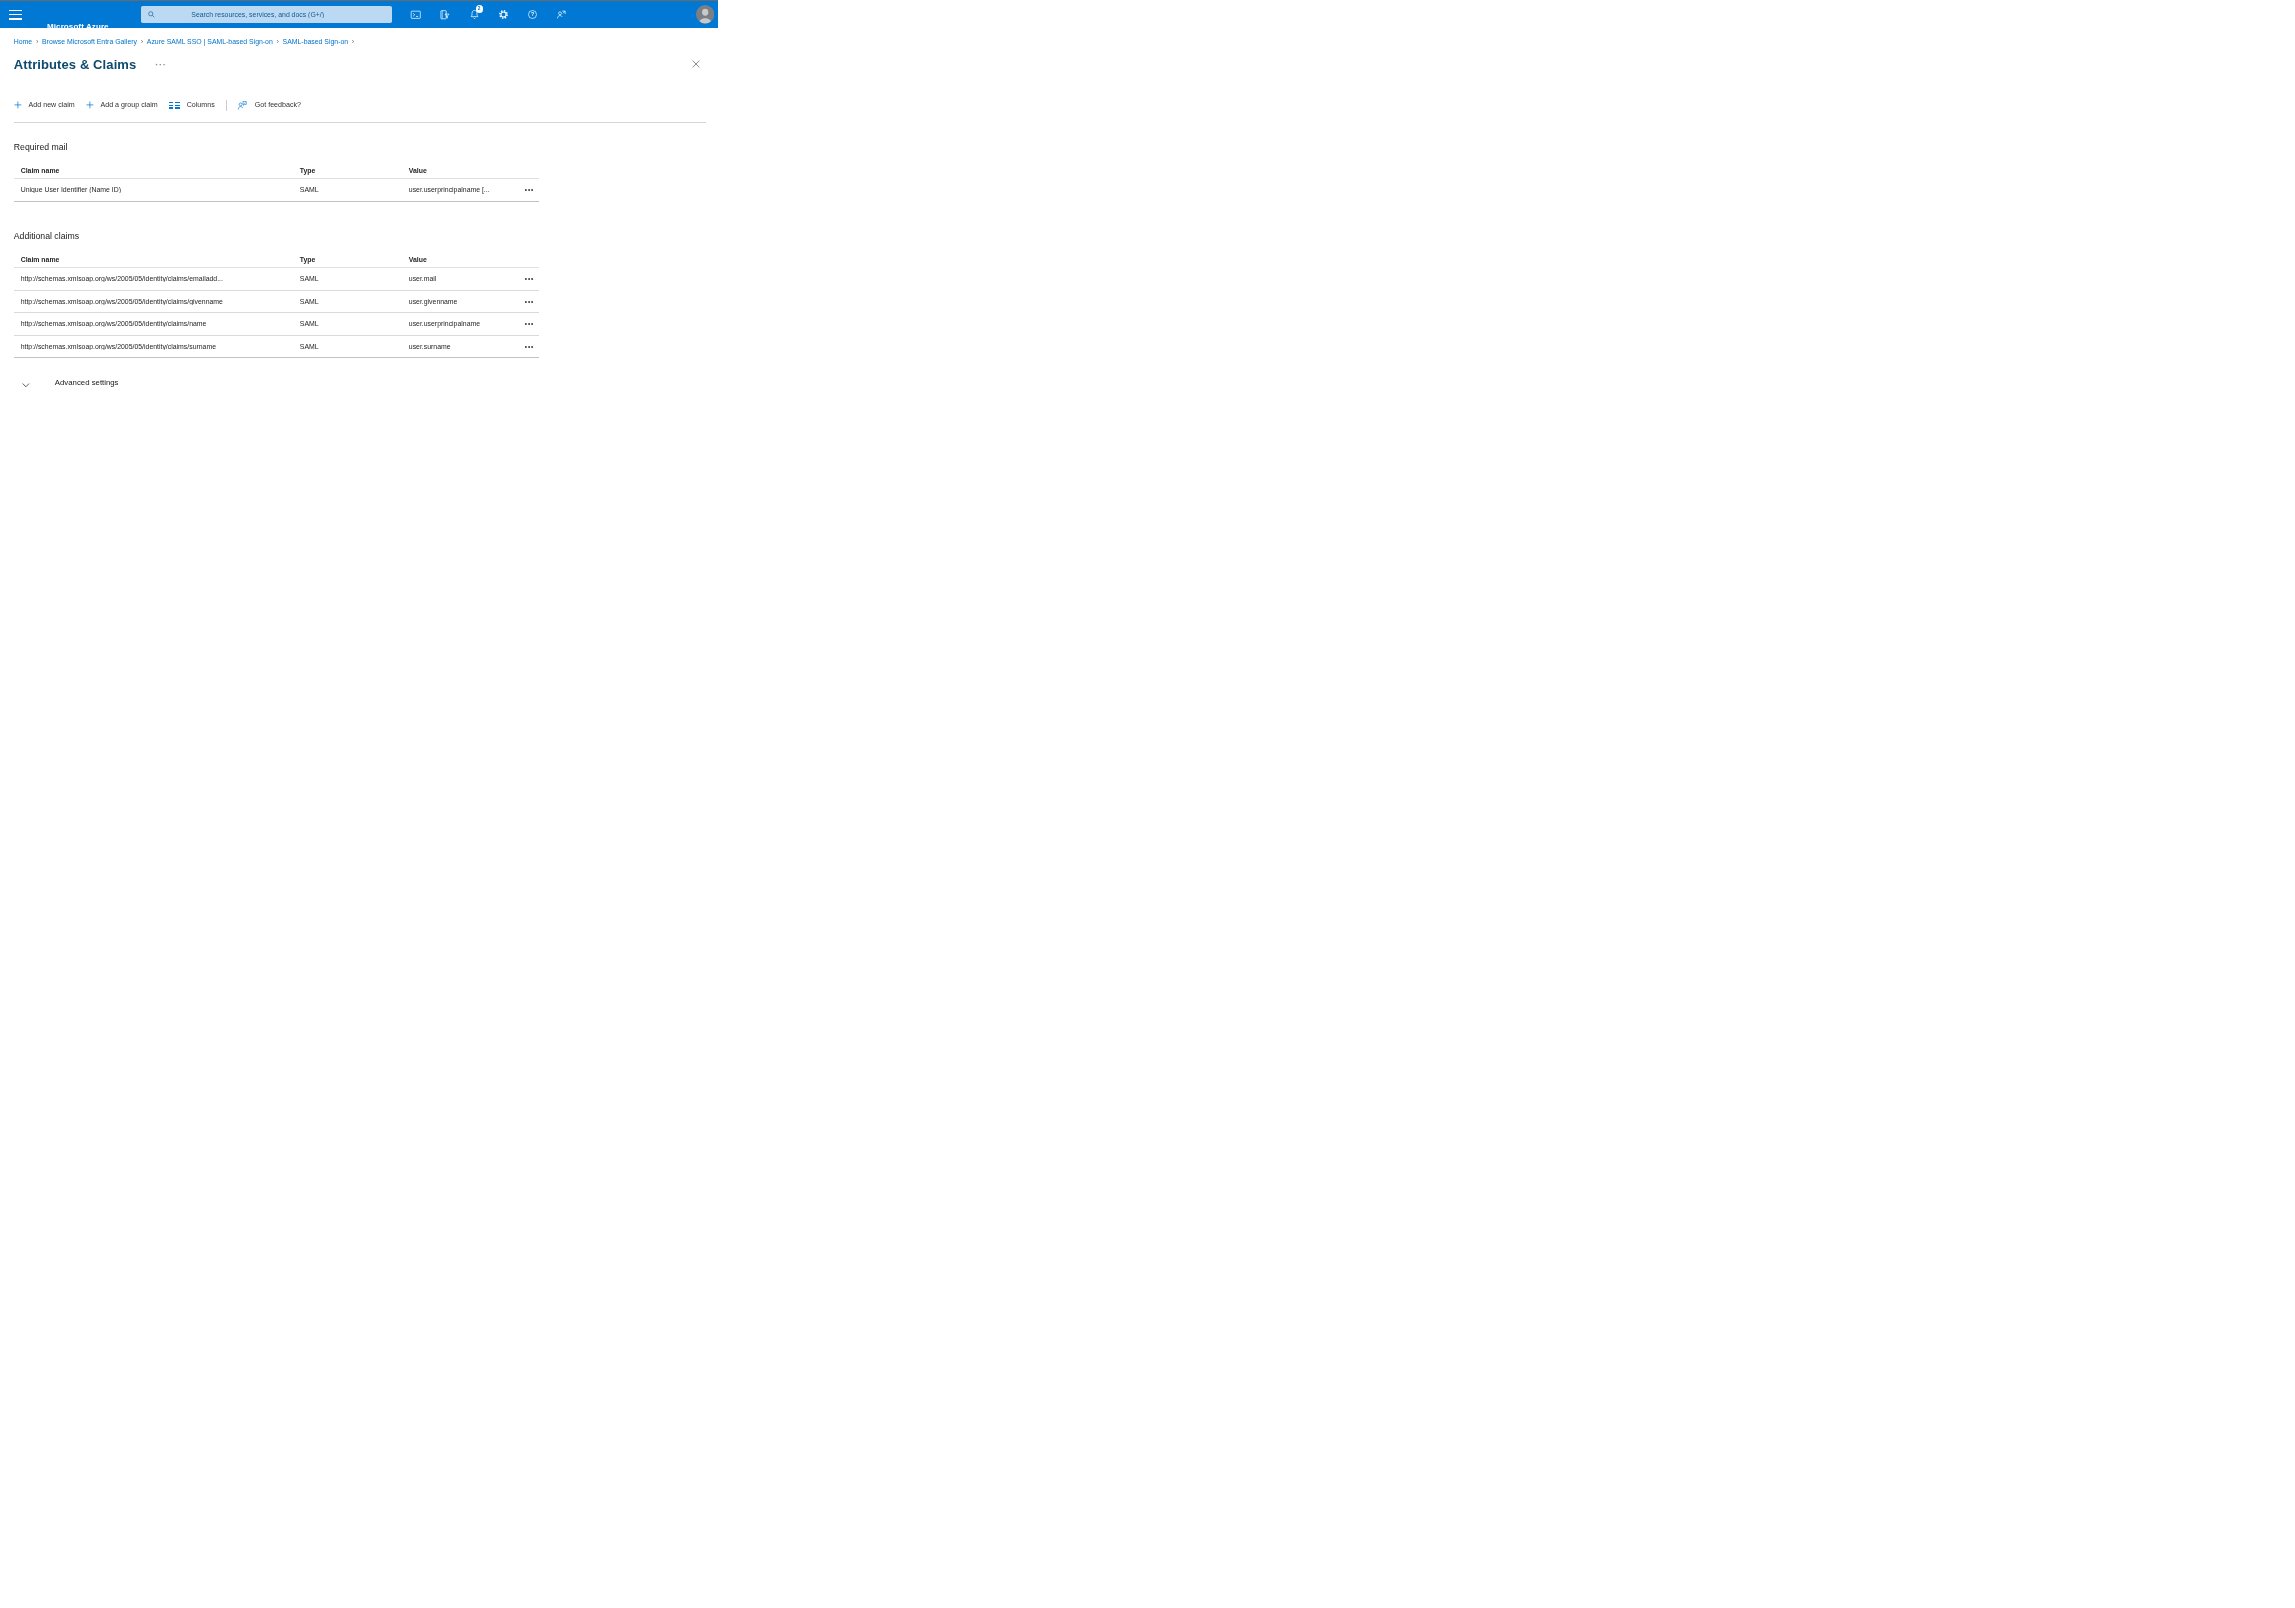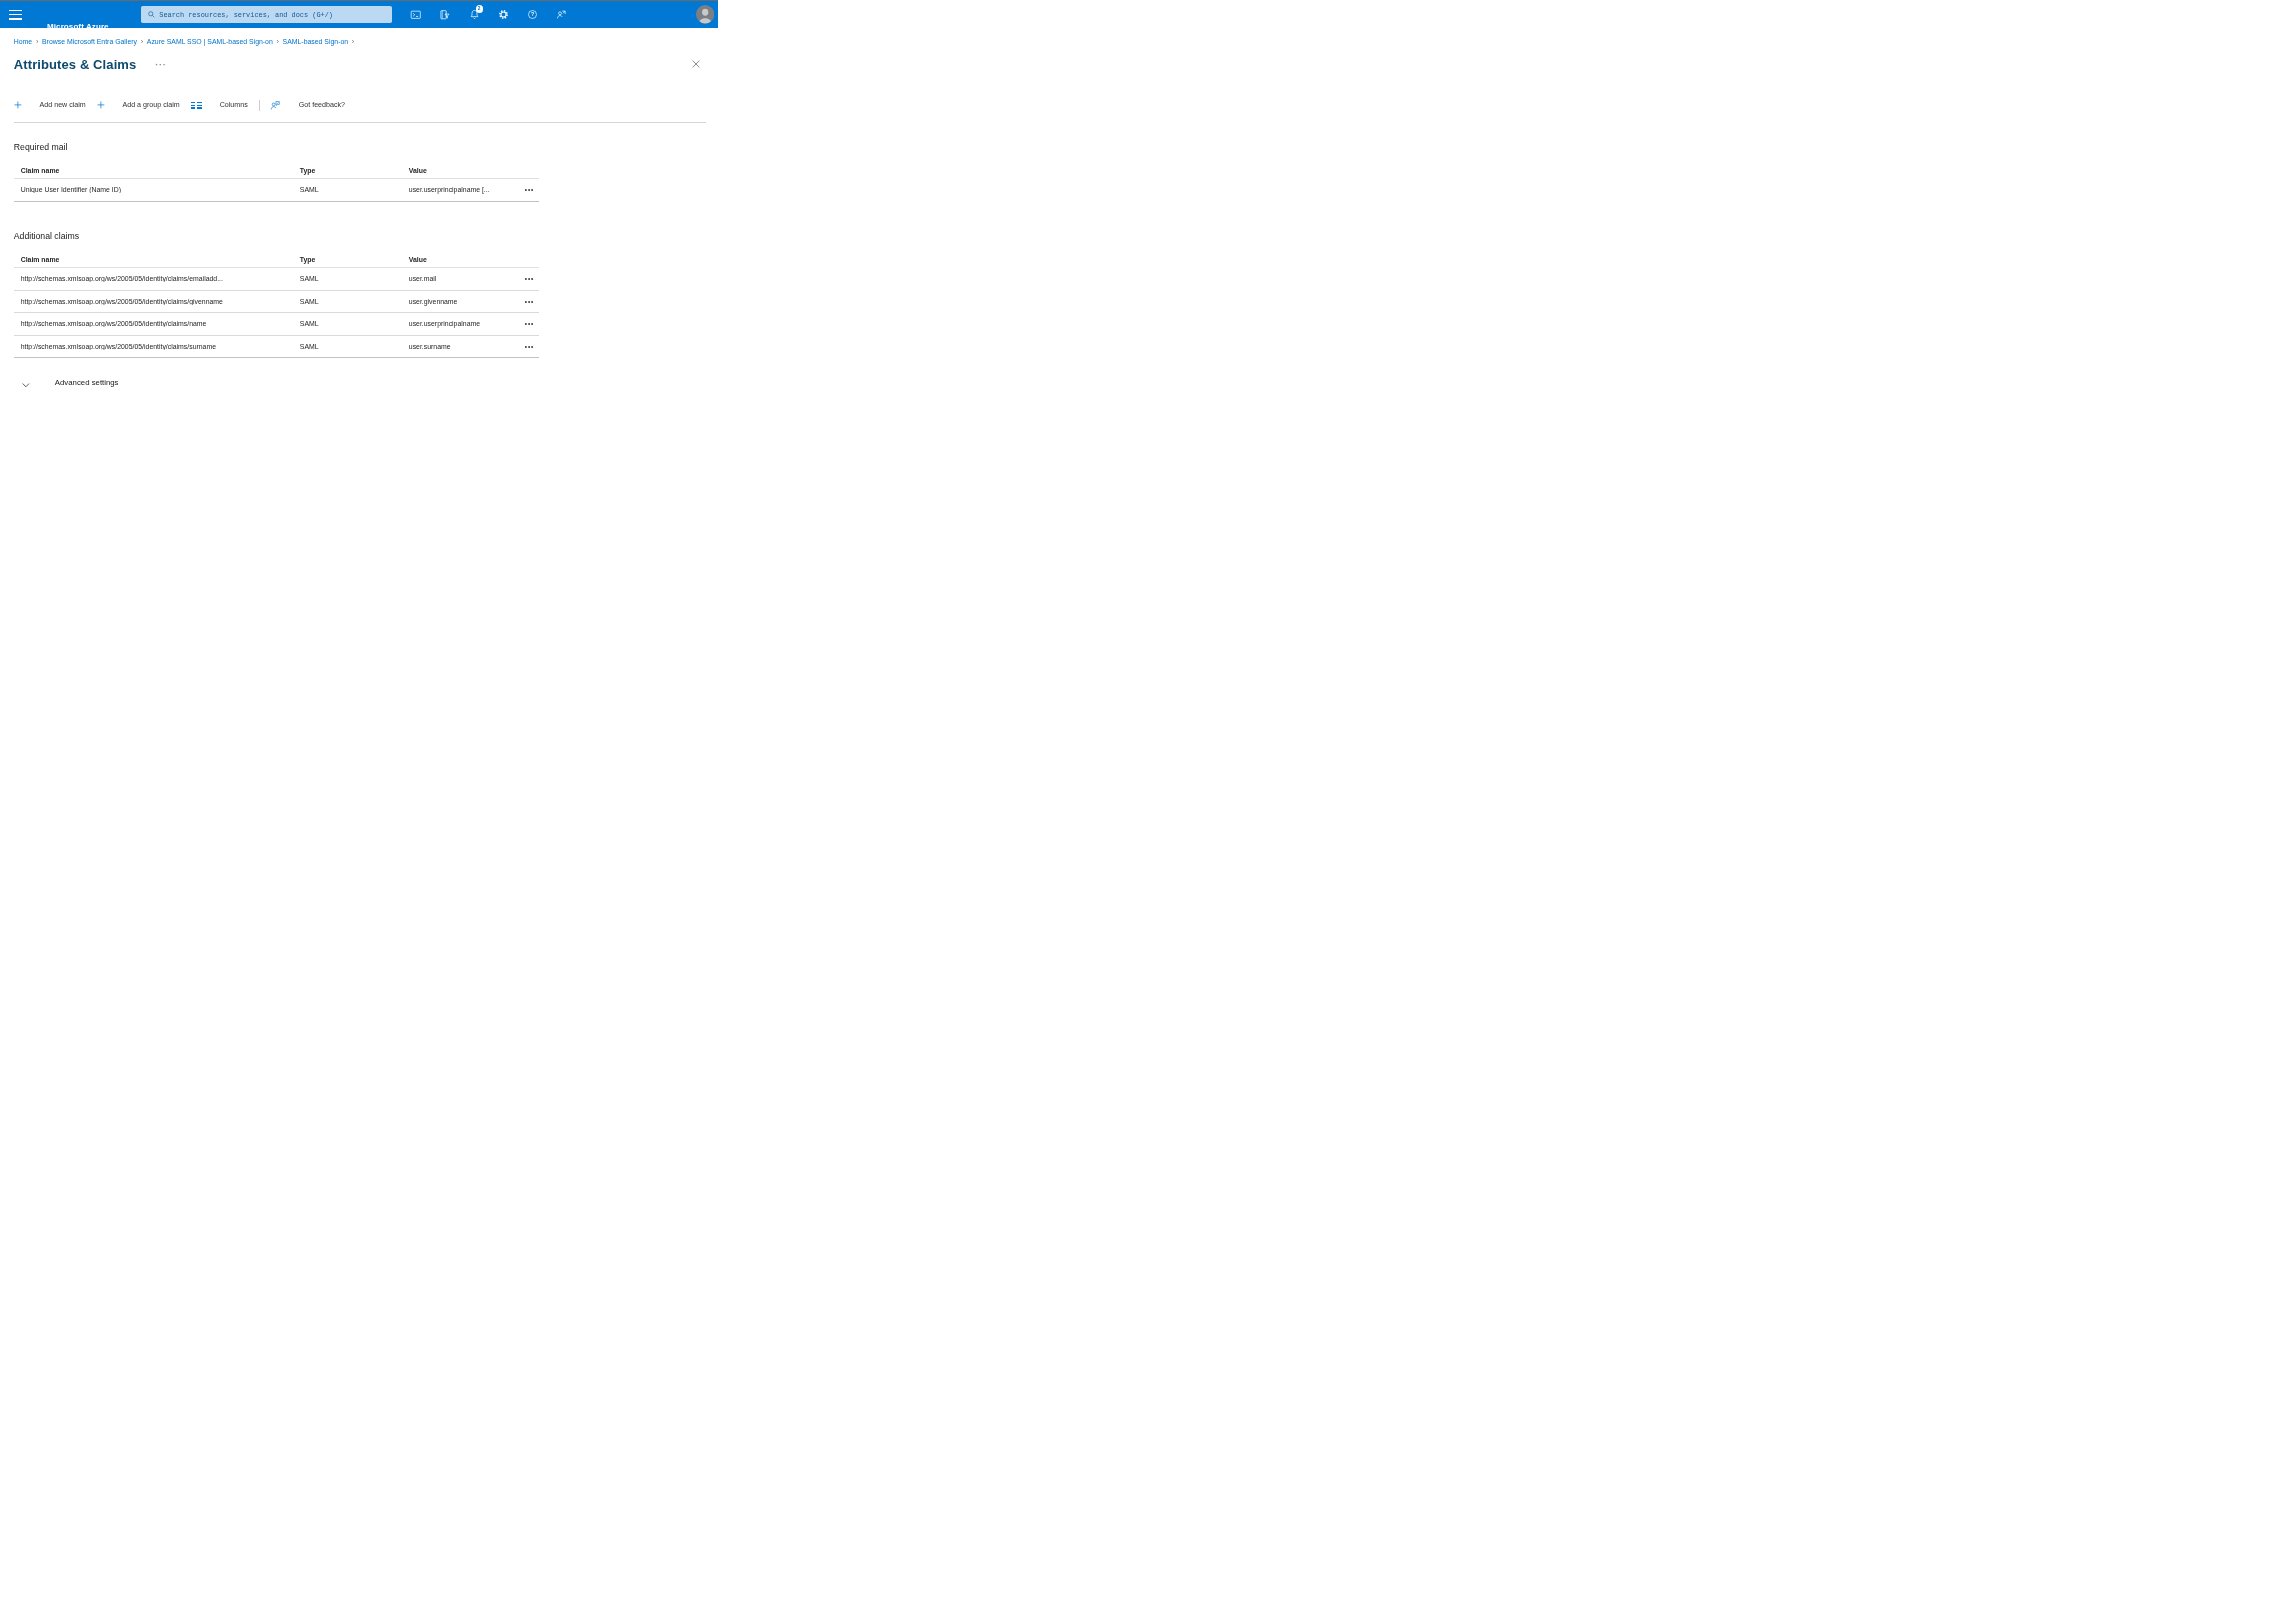--- a/index.html
+++ b/index.html
@@ -12,21 +12,21 @@
   .topbar { position:relative; height:27.5px; background:#0078d4; }
   .hamburger { position:absolute; left:8.7px; top:8.7px; width:13.8px; height:10px;
     background:none; border:none; cursor:pointer; display:flex; flex-direction:column; justify-content:space-between; }
   .hamburger i { display:block; height:1.4px; background:#fff; }
   .brand { position:absolute; left:47px; top:12px; height:27.5px; display:flex; align-items:center;
     color:#fff; font-size:8px; font-weight:700; letter-spacing:0.1px; white-space:nowrap; cursor:pointer; }
   .searchbox { position:absolute; left:141px; top:5px; width:251px; height:17.4px;
     background:#bcd9f3; border-radius:1.8px; display:flex; align-items:center; padding:0 5.5px; gap:4.1px; }
   .searchbox svg { flex:0 0 auto; }
   .searchbox input { flex:1; background:transparent; border:none; outline:none;
-    font-family:Liberation Mono, monospace; font-size:6.9px; color:#14588f; }
+    font-family:Liberation Sans, sans-serif; font-size:6.9px; color:#14588f;margin-left:32px; }
   .searchbox input::placeholder { color:#14588f; opacity:1; }
   .topbar-icons { position:absolute; left:410px; top:0; height:27.5px; display:flex; align-items:center; gap:17px; }
   .tb-btn { position:relative; width:12px; height:12px; background:none; border:none; cursor:pointer;
     display:flex; align-items:center; justify-content:center; }
   .badge { position:absolute; top:-3.2px; right:-2.8px; min-width:7.3px; height:7.3px; border-radius:3.7px;
     background:#fff; color:#0078d4; font-size:4.8px; font-weight:700; line-height:7.3px; text-align:center; }
   .avatar { position:absolute; right:3.7px; top:4.6px; width:18.4px; height:18.4px; border-radius:50%;
     border:none; padding:0; background:transparent; cursor:pointer; }
 
   
@@ -37,21 +37,21 @@
   
   .title-row { position:relative; margin-top:10px; padding:0 13.8px; height:17.4px; display:flex; align-items:center; }
   .title-row h1 { font-size:13px; font-weight:700; color:#0c4a6e; letter-spacing:0.1px; }
   .title-more { margin-left:19px; background:none; border:none; cursor:pointer;
     color:#8a8886; font-size:9.2px; font-weight:700; letter-spacing:0.7px; line-height:4.6px; padding-top:2.8px; }
   .close-btn { position:absolute; right:16.5px; top:1.8px; width:12px; height:12px;
     background:none; border:none; cursor:pointer; }
 
   
   .toolbar { margin:26px 0 0 13.8px; height:12px; display:flex; align-items:center; gap:11px; }
-  .tool-btn { display:flex; align-items:center; gap:18px; background:none; border:none; cursor:pointer;
+  .tool-btn { display:flex; align-items:center; gap:7px; background:none; border:none; cursor:pointer;
     font-family:inherit; font-size:7.1px; color:#323130; white-space:nowrap; }
   .tool-sep { width:0.5px; height:11px; background:#cfcdcb; }
   .cols-icon { display:grid; grid-template-columns:4.6px 4.6px; grid-auto-rows:1.1px; gap:1.8px 1.8px; }
   .cols-icon i { display:block; background:#0078d4; }
   .rule { margin:10.6px 12px 0 13.8px; border-top:0.5px solid #d8d6d4; }
 
   
   .section-h { margin:19px 0 0 13.8px; font-size:8.7px; font-weight:400; color:#1b1a19; }
   .section-h.second { margin-top:29px; }
   .table { width:525px; margin:11px 0 0 13.8px; }

